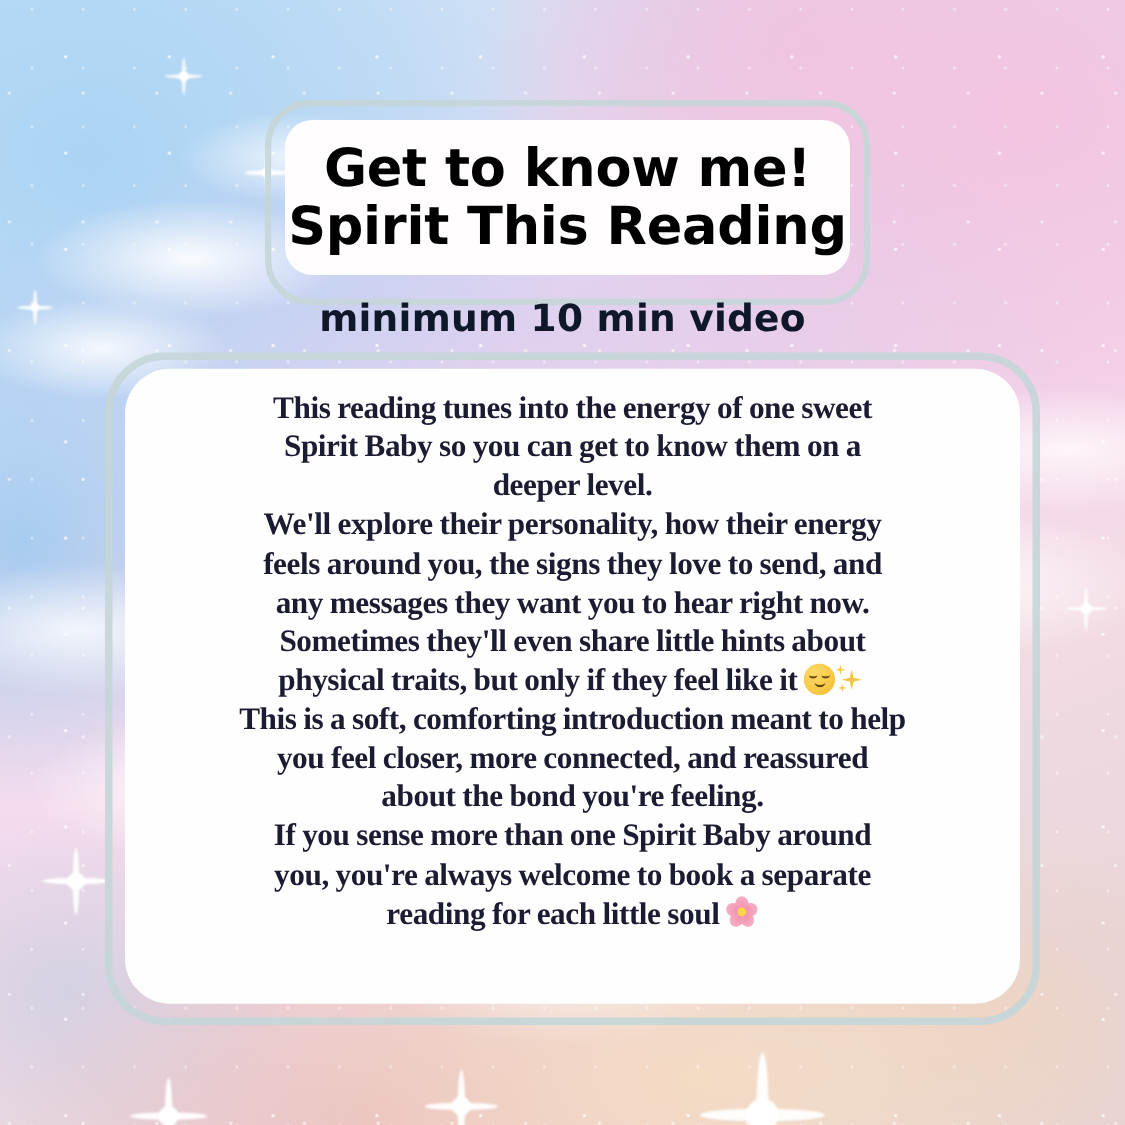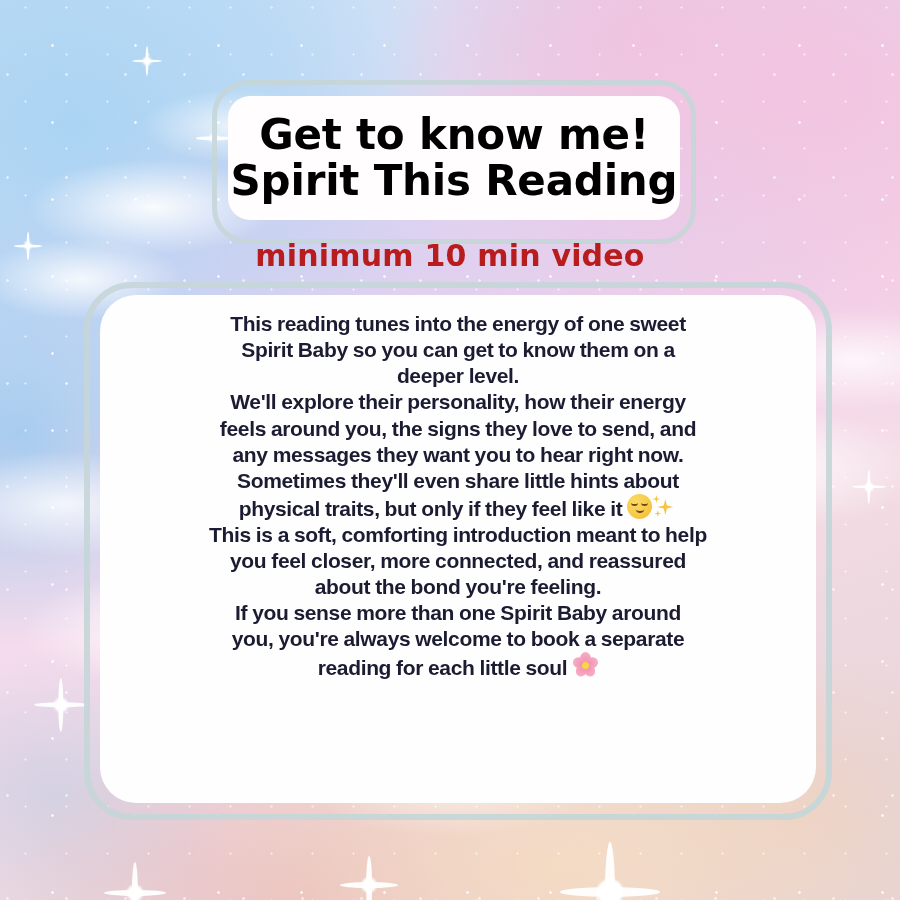--- a/index.html
+++ b/index.html
@@ -133,21 +133,21 @@
     white-space:nowrap;
     text-align:center;
   }
 
   
   #subtitle {
     position:absolute;
     left:0; top:238px;
     width:900px;
     text-align:center;
-    color:#b91c1c;
+    color:#0f172a;
     font-family:"DejaVu Sans", sans-serif;
     font-weight:700;
     font-size:30px;
     letter-spacing:0.2px;
   }
 
   
   #body-wrap {
     position:absolute;
     left:84px; top:282px;
@@ -165,23 +165,23 @@
     background:#fffefe;
     border-radius:36px;
     display:flex; flex-direction:column;
     align-items:center; justify-content:flex-start;
     padding:16px 6px 0 6px;
   }
   #body-text {
     width:100%;
     text-align:center;
     color:#1b1b32;
-    font-family:Liberation Sans, sans-serif;
+    font-family:Liberation Serif, serif;
     font-weight:700;
-    font-size:21px;
+    font-size:25px;
     line-height:1.245;
     letter-spacing:-0.35px;
     white-space:pre-wrap;
     word-spacing:-0.5px;
   }
 
   
   .emoji { display:inline-block; vertical-align:-0.16em; position:relative; }
 
   

